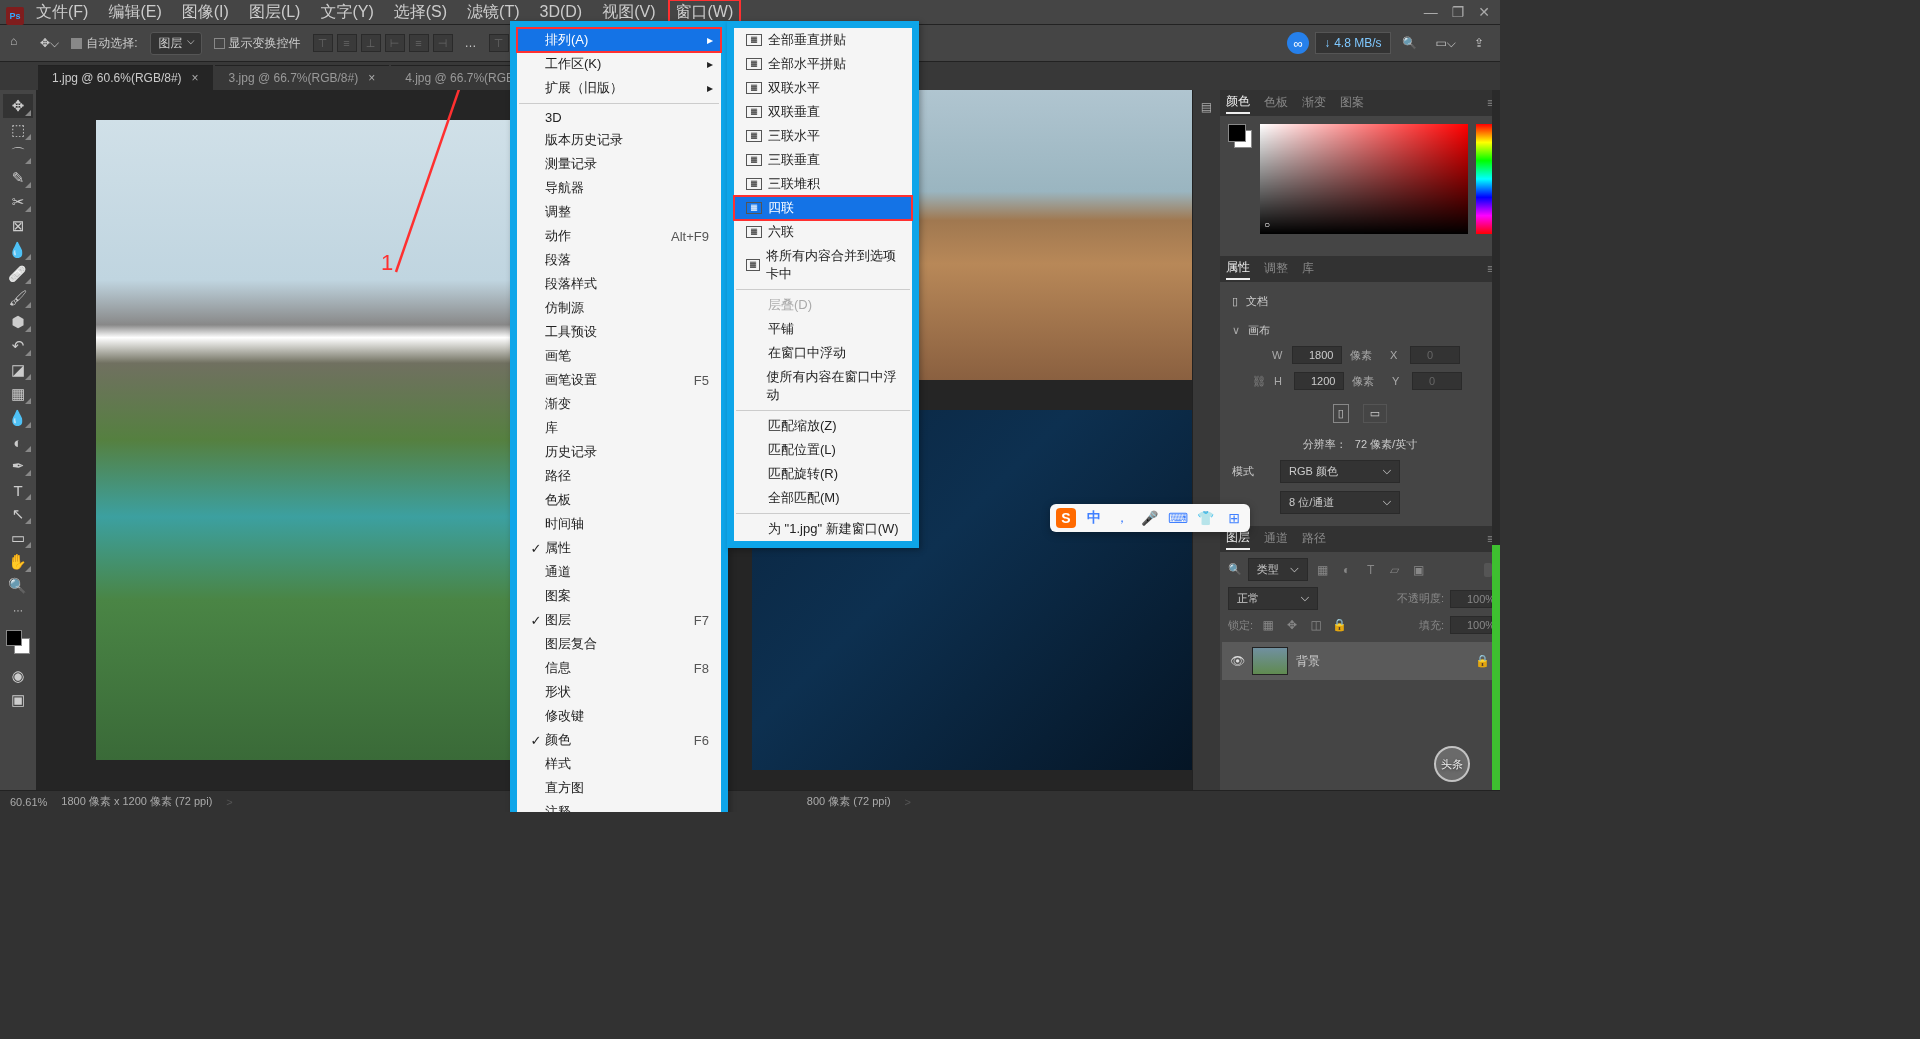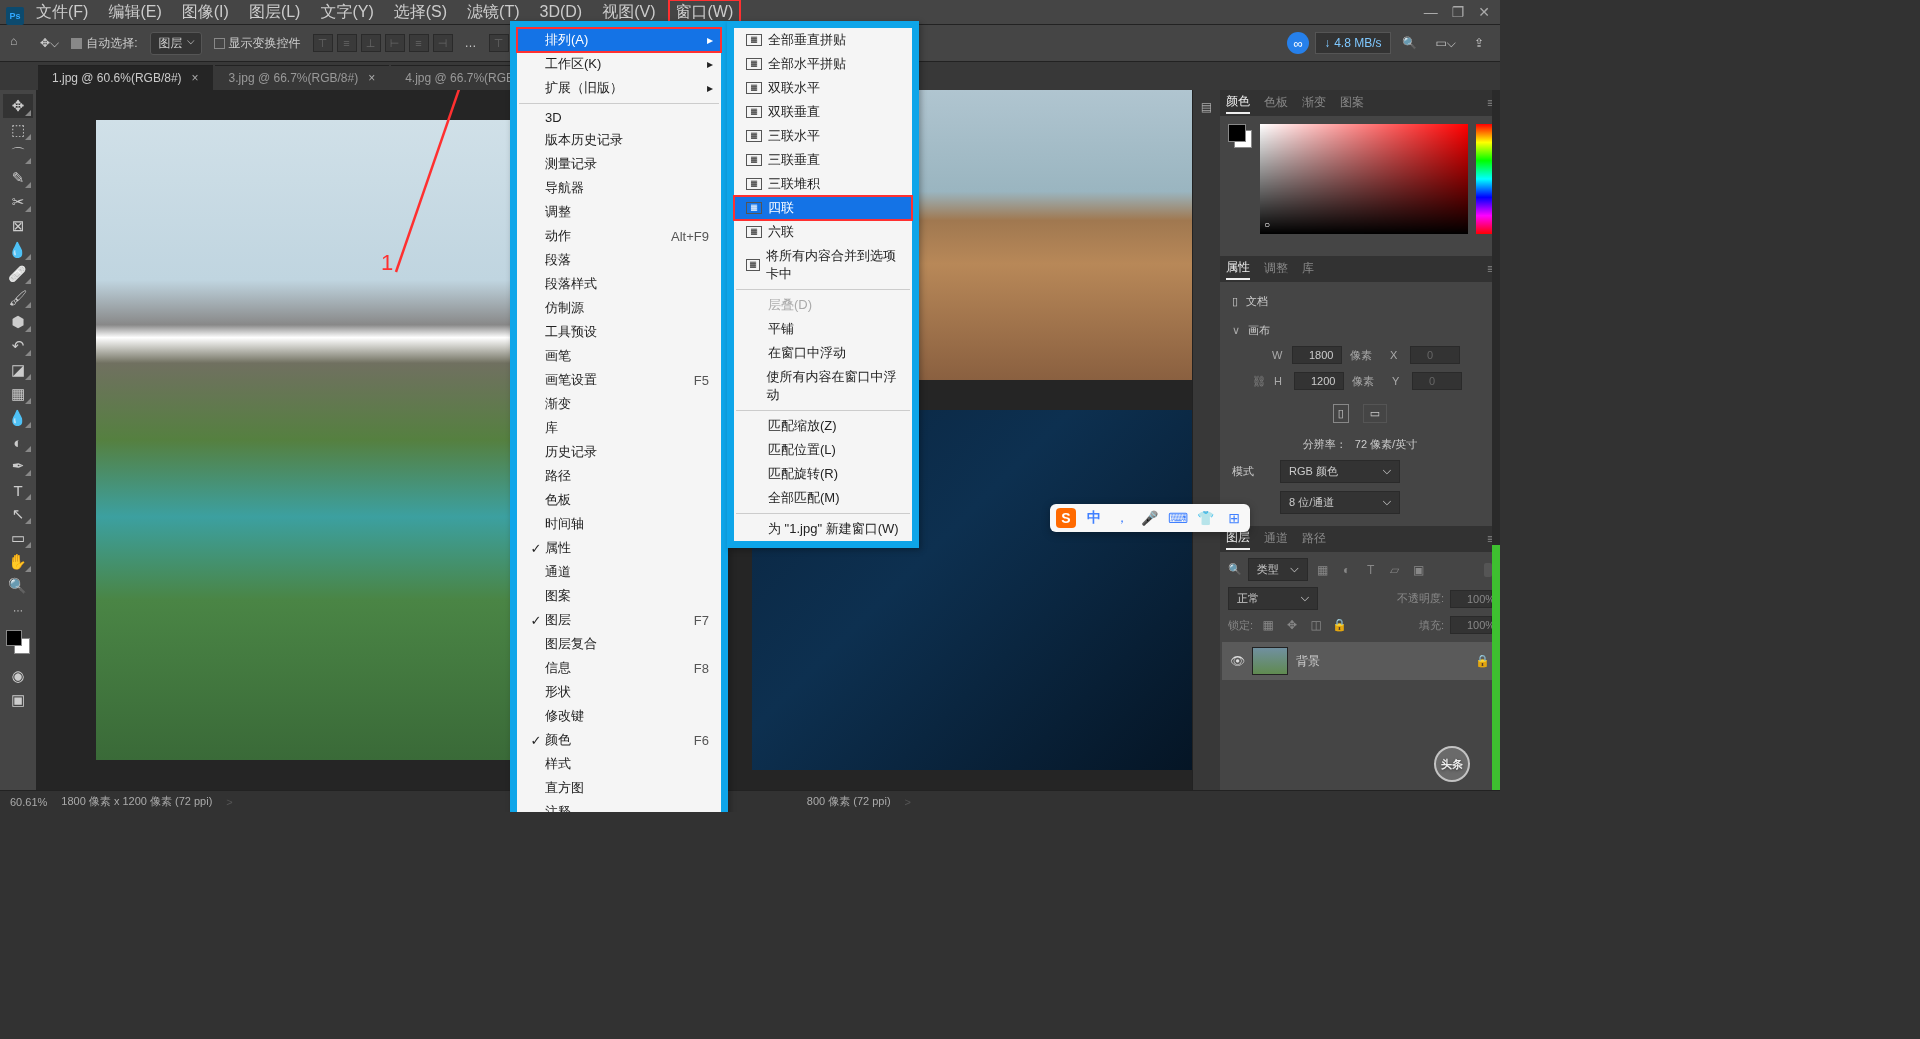--- a/index.html
+++ b/index.html
@@ -1,20 +1,20 @@
 <!DOCTYPE html>
 <html><head>
 <meta charset="utf-8">
 <style>
 * { margin: 0; padding: 0; box-sizing: border-box; font-family: "Microsoft YaHei", Arial, sans-serif; }
 body { background: #323232; color: #ccc; font-size: 12px; overflow: hidden; width: 1500px; height: 812px; position: relative; }
 
 
 .menu-bar { height: 24px; background: #454545; display: flex; align-items: center; padding: 0 6px; gap: 4px; }
-.ps-logo { width: 18px; height: 18px; background: #0c4a6e; color: #31a8ff; font-size: 9px; font-weight: bold; display: flex; align-items: center; justify-content: center; border-radius: 2px; margin-top: 8px; }
+.ps-logo { width: 18px; height: 18px; background: #7f1d1d; color: #31a8ff; font-size: 9px; font-weight: bold; display: flex; align-items: center; justify-content: center; border-radius: 2px; margin-top: 8px; }
 .menu-item { padding: 3px 8px; font-size: 16px; cursor: default; }
 .menu-item.highlighted { outline: 2px solid #ff3030; outline-offset: -2px; }
 .window-controls { margin-left: auto; display: flex; gap: 14px; color: #aaa; font-size: 14px; padding-right: 4px; }
 
 
 .options-bar { height: 38px; background: #454545; display: flex; align-items: center; padding: 0 10px; gap: 12px; border-top: 1px solid #222; border-bottom: 1px solid #222; }
 .home-icon { width: 18px; height: 18px; color: #bbb; }
 .checkbox { width: 11px; height: 11px; border: 1px solid #888; display: inline-block; vertical-align: middle; margin-right: 4px; }
 .select-box { background: #333; border: 1px solid #555; padding: 2px 18px 2px 8px; border-radius: 3px; position: relative; }
 .select-box::after { content: '⌵'; position: absolute; right: 6px; top: 2px; font-size: 10px; }
@@ -105,21 +105,21 @@
 .status-bar { position: absolute; bottom: 0; left: 0; right: 0; height: 22px; background: #323232; display: flex; align-items: center; padding: 0 10px; font-size: 11px; color: #aaa; gap: 14px; border-top: 1px solid #222; }
 .status-sep { color: #555; }
 
 
 .ime-bar { position: absolute; right: 250px; bottom: 280px; background: #f8f8f8; border-radius: 6px; padding: 4px 6px; display: flex; gap: 8px; align-items: center; box-shadow: 0 2px 8px rgba(0,0,0,0.3); z-index: 200; }
 .ime-icon { width: 20px; height: 20px; display: flex; align-items: center; justify-content: center; font-size: 14px; }
 .ime-s { background: #ff6a00; color: #fff; border-radius: 4px; font-weight: bold; }
 .ime-cn { color: #4080ff; font-weight: bold; }
 
 
-.watermark { position: absolute; right: 30px; bottom: 30px; color: rgba(255,255,255,0.9); font-size: 32px; font-weight: 700; z-index: 300; display: flex; align-items: center; gap: 8px; text-shadow: 0 1px 3px rgba(0,0,0,0.5); }
+.watermark { position: absolute; right: 30px; bottom: 30px; color: rgba(255,255,255,0.9); font-size: 32px; font-weight: 400; z-index: 300; display: flex; align-items: center; gap: 8px; text-shadow: 0 1px 3px rgba(0,0,0,0.5); }
 .watermark-logo { width: 36px; height: 36px; border-radius: 50%; background: rgba(255,255,255,0.2); border: 2px solid rgba(255,255,255,0.6); display: flex; align-items: center; justify-content: center; font-size: 11px; }
 </style>
 </head>
 <body>
 
 <div class="menu-bar">
   <div class="ps-logo">Ps</div>
   <div class="menu-item">文件(F)</div>
   <div class="menu-item">编辑(E)</div>
   <div class="menu-item">图像(I)</div>

